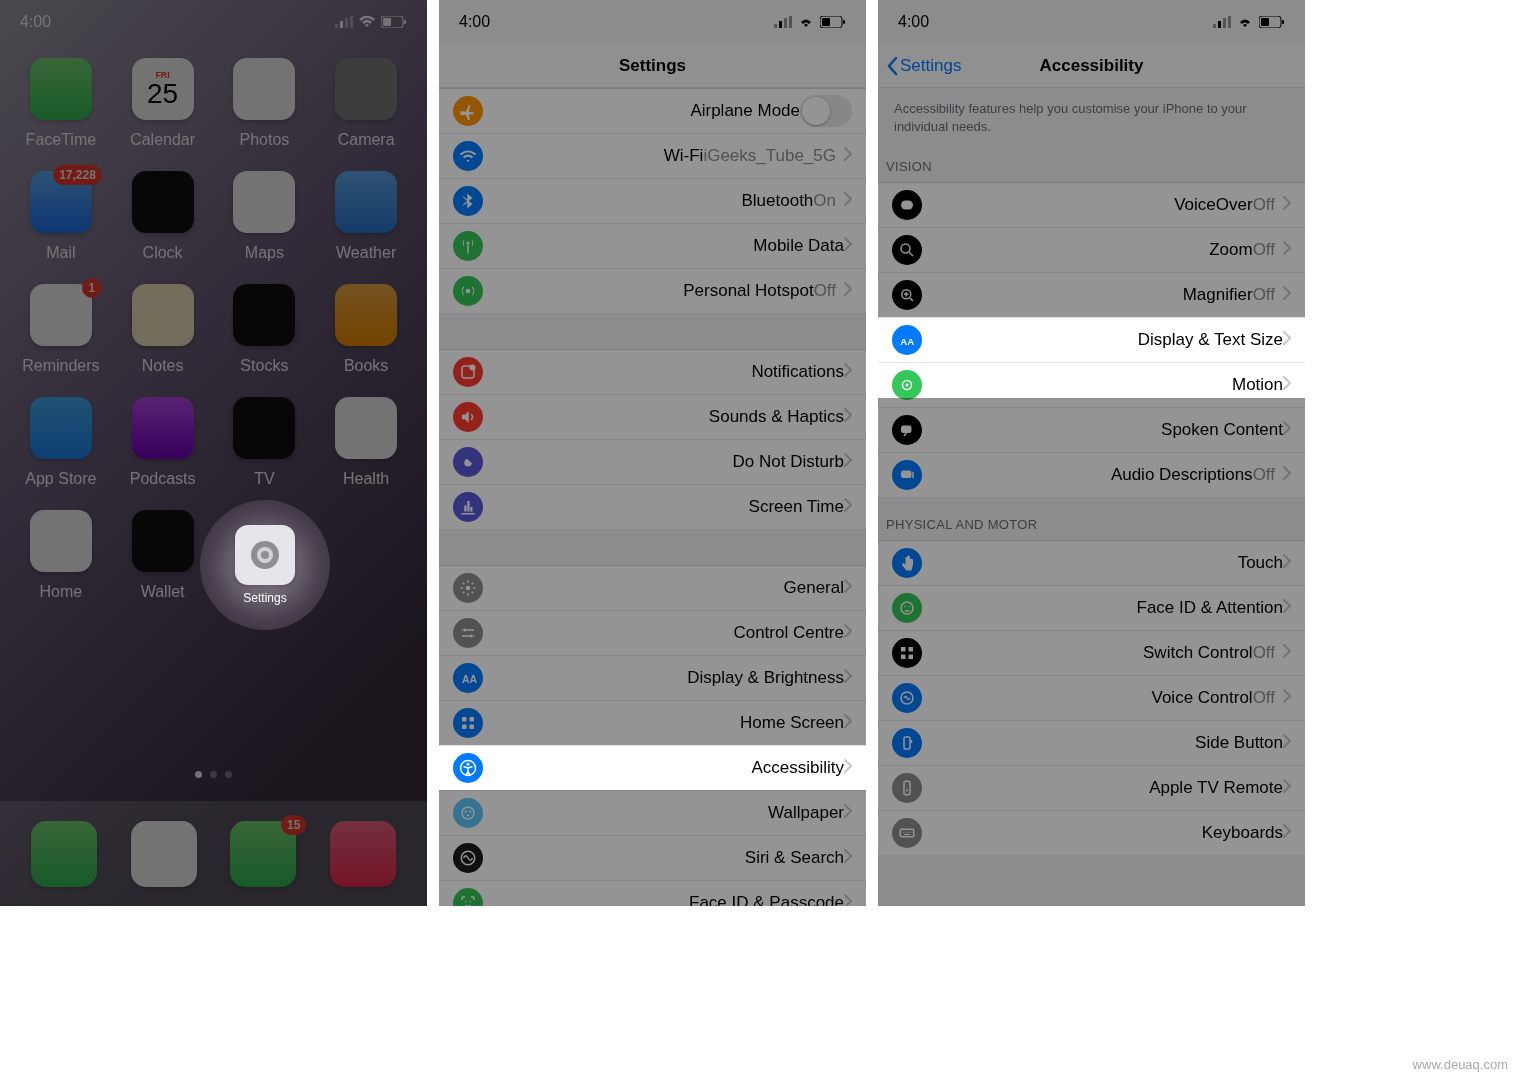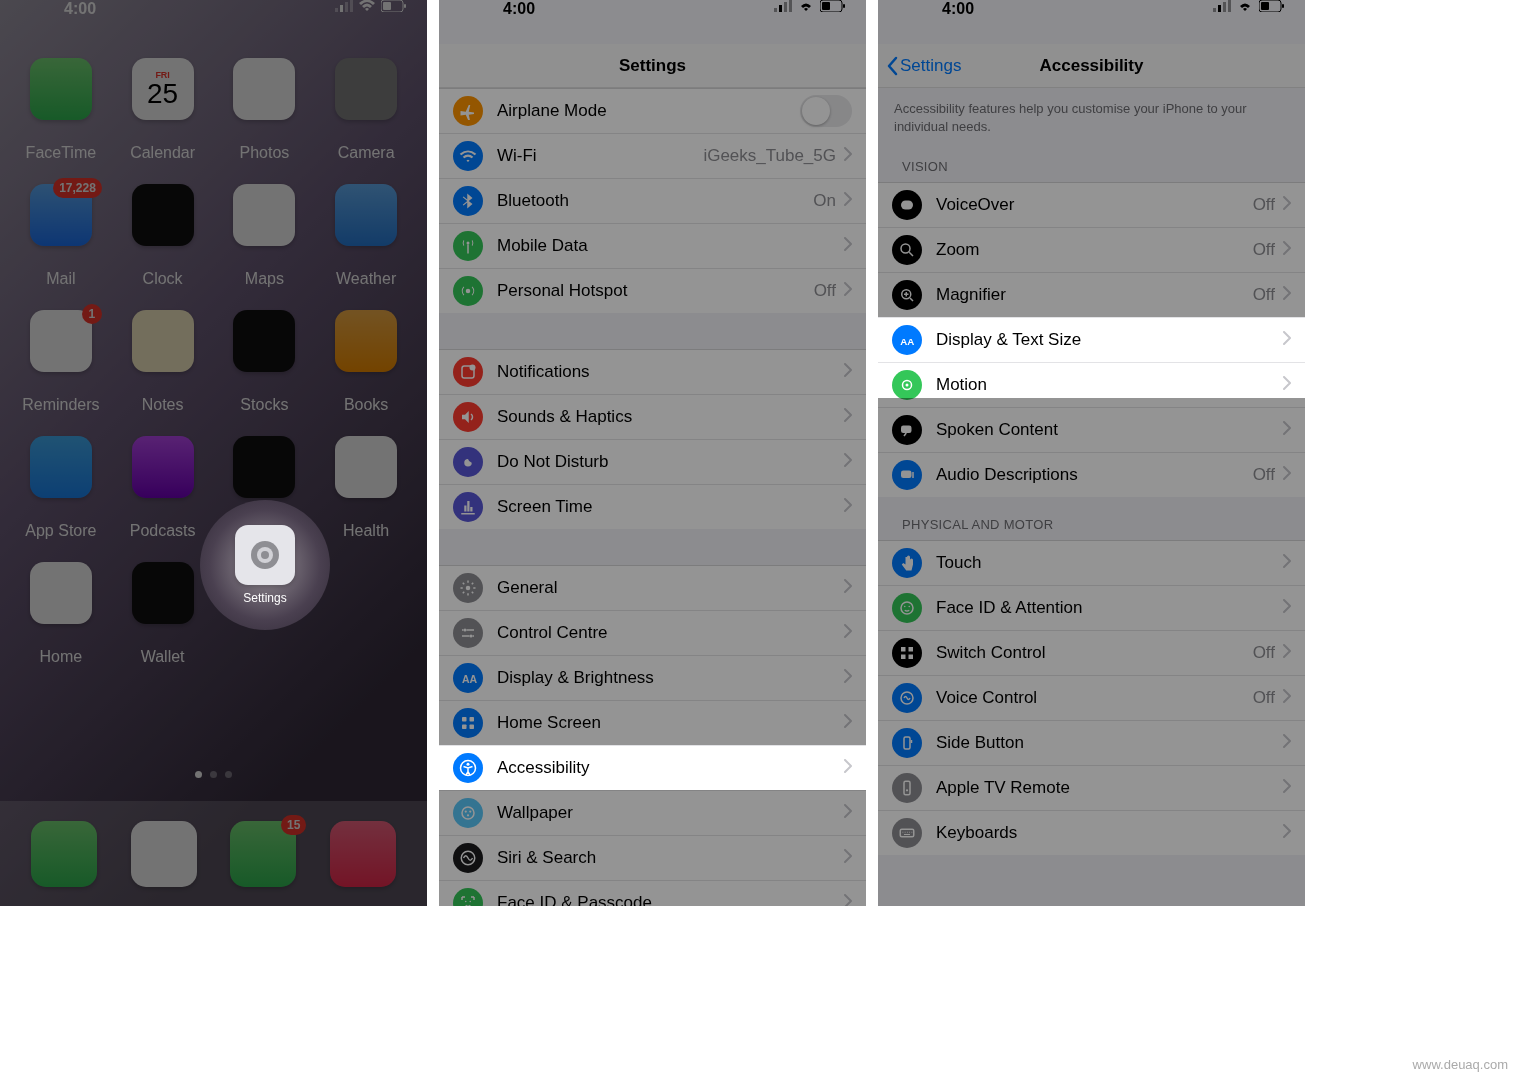--- a/index.html
+++ b/index.html
@@ -23,37 +23,37 @@
     content: "";
     position: absolute;
     inset: 0;
     background: rgba(0,0,0,0.42);
     z-index: 50;
     pointer-events: none;
   }
   .phone.home.dim::before { background: rgba(0,0,0,0.55); }
   .phone.home { background: linear-gradient(135deg,#a6a0af,#6f5f7e 40%,#3a3042 80%); }
   .statusbar {
-    height: 44px; display:flex; align-items:flex-start; justify-content:space-between;
-    padding: 0 20px; color:#000; font-weight:700; font-size:16px;margin-left:44px;
+    height: 44px; display:flex; align-items:center; justify-content:space-between;
+    padding: 0 20px; color:#000; font-weight:400; font-size:16px;
   }
   .phone.home .statusbar { color:#fff; }
   .status-right { display:flex; gap:6px; align-items:center; font-size:14px; }
   .status-icon svg { display:block; }
   .navbar {
     height: 44px; display:flex; align-items:center; justify-content:center;
     position:relative; border-bottom:1px solid rgba(0,0,0,0.1); background:#f8f8f8;
   }
   .nav-title { font-size:17px; font-weight:600; }
   .nav-back { position:absolute; left:8px; display:flex; align-items:center; color:#007aff; font-size:17px; }
   .nav-back svg { margin-right:2px; }
 
   
   .appgrid { padding: 14px 10px 0; display:grid; grid-template-columns: repeat(4,1fr); gap: 22px 0; }
-  .app { display:flex; flex-direction:column; align-items:center; gap:24px; }
+  .app { display:flex; flex-direction:column; align-items:center; gap:11px; }
   .app-icon {
     width:62px; height:62px; border-radius:14px; background:#888;
     display:flex; align-items:center; justify-content:center; position:relative;
     box-shadow: 0 2px 4px rgba(0,0,0,0.2);
   }
   .app-label { color:#fff; font-size:16px; font-weight:500; text-align:center; }
   .badge {
     position:absolute; top:-6px; right:-10px; min-width:20px; height:20px; padding:0 6px;
     background:#ff3b30; color:#fff; border-radius:10px; font-size:12px; font-weight:600;
     display:flex; align-items:center; justify-content:center;
@@ -82,37 +82,37 @@
   .ic-maps{background:#fff;} .ic-weather{background:linear-gradient(#6ab8ff,#2a84e6);}
   .ic-reminders{background:#fff;} .ic-notes{background:#fff4cc;} .ic-stocks{background:#111;}
   .ic-books{background:linear-gradient(#ffb84d,#ff9500);} .ic-appstore{background:linear-gradient(#47b7ff,#1d8cff);}
   .ic-podcasts{background:linear-gradient(#c44dff,#7a00cc);} .ic-tv{background:#111;}
   .ic-health{background:#fff;} .ic-home{background:#fff;} .ic-wallet{background:#111;}
   .ic-phone{background:linear-gradient(#7ee37e,#34c759);} .ic-safari{background:#fff;}
   .ic-messages{background:linear-gradient(#7ee37e,#34c759);} .ic-music{background:linear-gradient(#ff6b8a,#ff2d55);}
 
   
   .group-gap { height:36px; }
-  .list { background:#701a75; }
+  .list { background:#701a75;text-align:right; }
   .row {
     display:flex; align-items:center; min-height:45px; padding: 6px 14px 6px 14px;
     border-top:1px solid #e3e3e6; background:#fff; position:relative;
   }
   .row:first-child { border-top:1px solid #d6d6d8; }
   .row .icon-square {
     width:30px; height:30px; border-radius:15px; margin-right:14px; flex-shrink:0;
     display:flex; align-items:center; justify-content:center; color:#fff; font-size:15px;
   }
   .row .label { font-size:17px; color:#000; flex:1; }
   .row .value { font-size:17px; color:#8e8e93; margin-right:8px; }
   .row .chev { color:#c7c7cc; }
   .row .toggle { width:52px; height:32px; border-radius:16px; background:#e9e9eb; position:relative; margin-left:auto; }
   .row .toggle::after { content:""; position:absolute; top:2px; left:2px; width:28px; height:28px; border-radius:50%; background:#fff; box-shadow:0 1px 3px rgba(0,0,0,0.3); }
   .row.highlight { position:relative; z-index:60; }
-  .section-header { padding:20px 24px 8px; color:#6d6d72; font-size:13px; letter-spacing:0.3px; text-transform:uppercase; }
+  .section-header { padding:20px 8px 8px; color:#6d6d72; font-size:13px; letter-spacing:0.3px; text-transform:uppercase; }
   .section-desc { padding:12px 16px 4px; color:#6d6d72; font-size:13px; line-height:1.35; }
 
   .sq-orange{background:#ff9500;} .sq-blue{background:#007aff;} .sq-green{background:#34c759;}
   .sq-red{background:#ff3b30;} .sq-purple{background:#5856d6;} .sq-grey{background:#8e8e93;}
   .sq-dark{background:#1c1c1e;} .sq-teal{background:#5ac8fa;}
   .sq-black{background:#000;}
 
   .chev svg { width:8px; height:14px; }
 
   .watermark {

